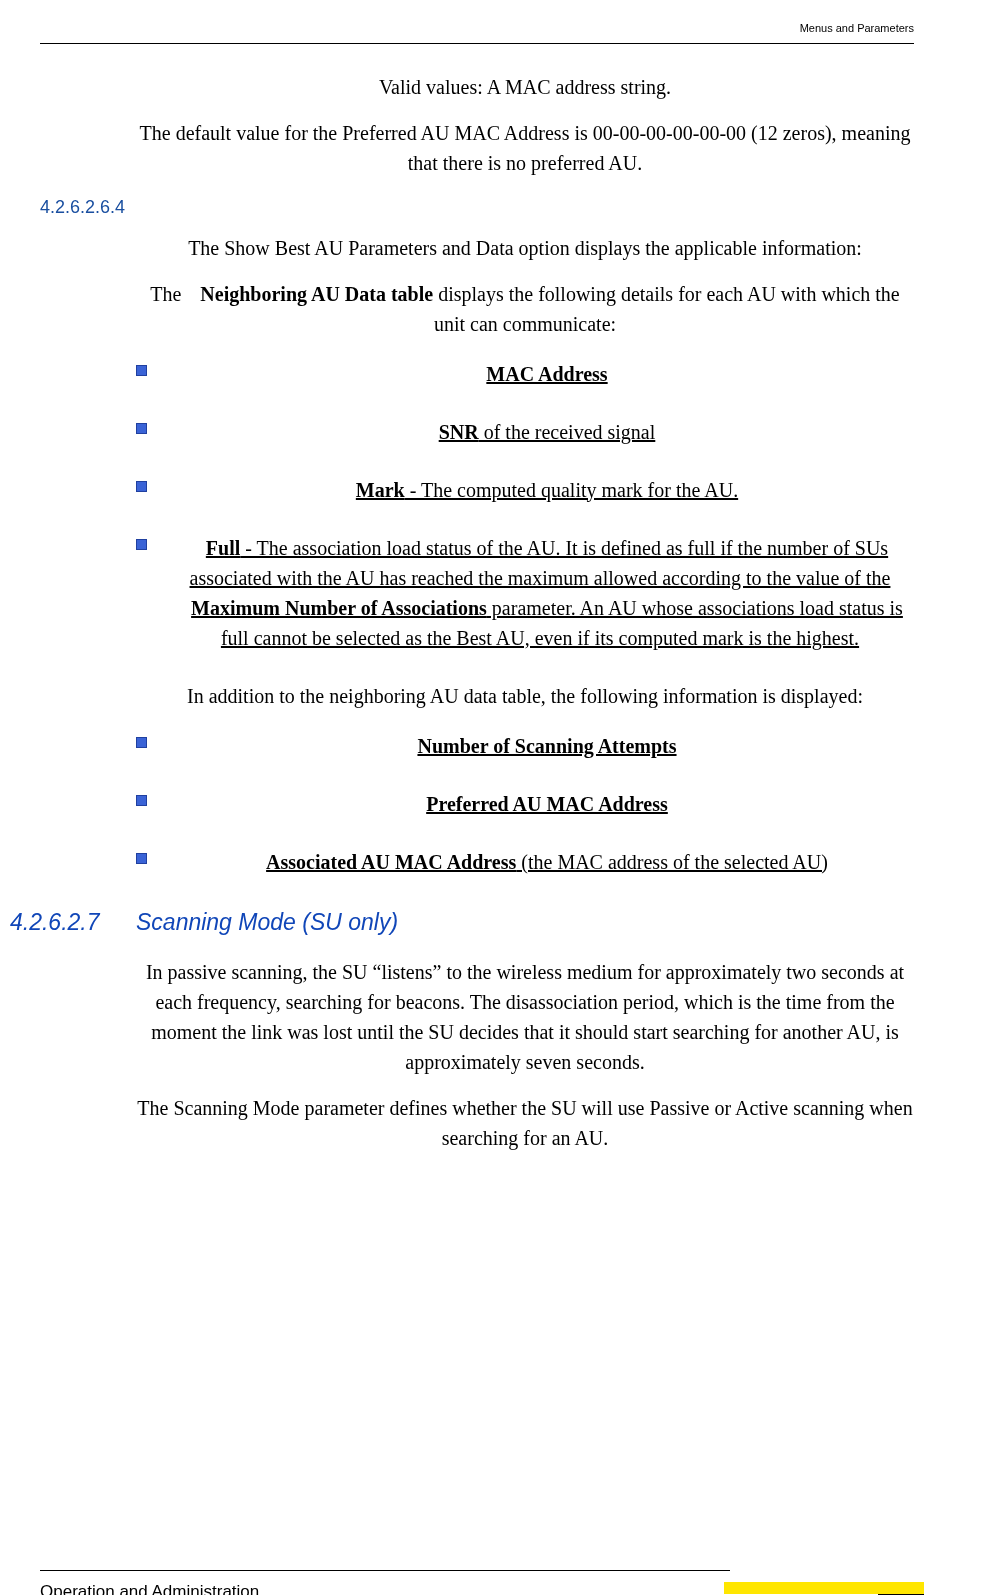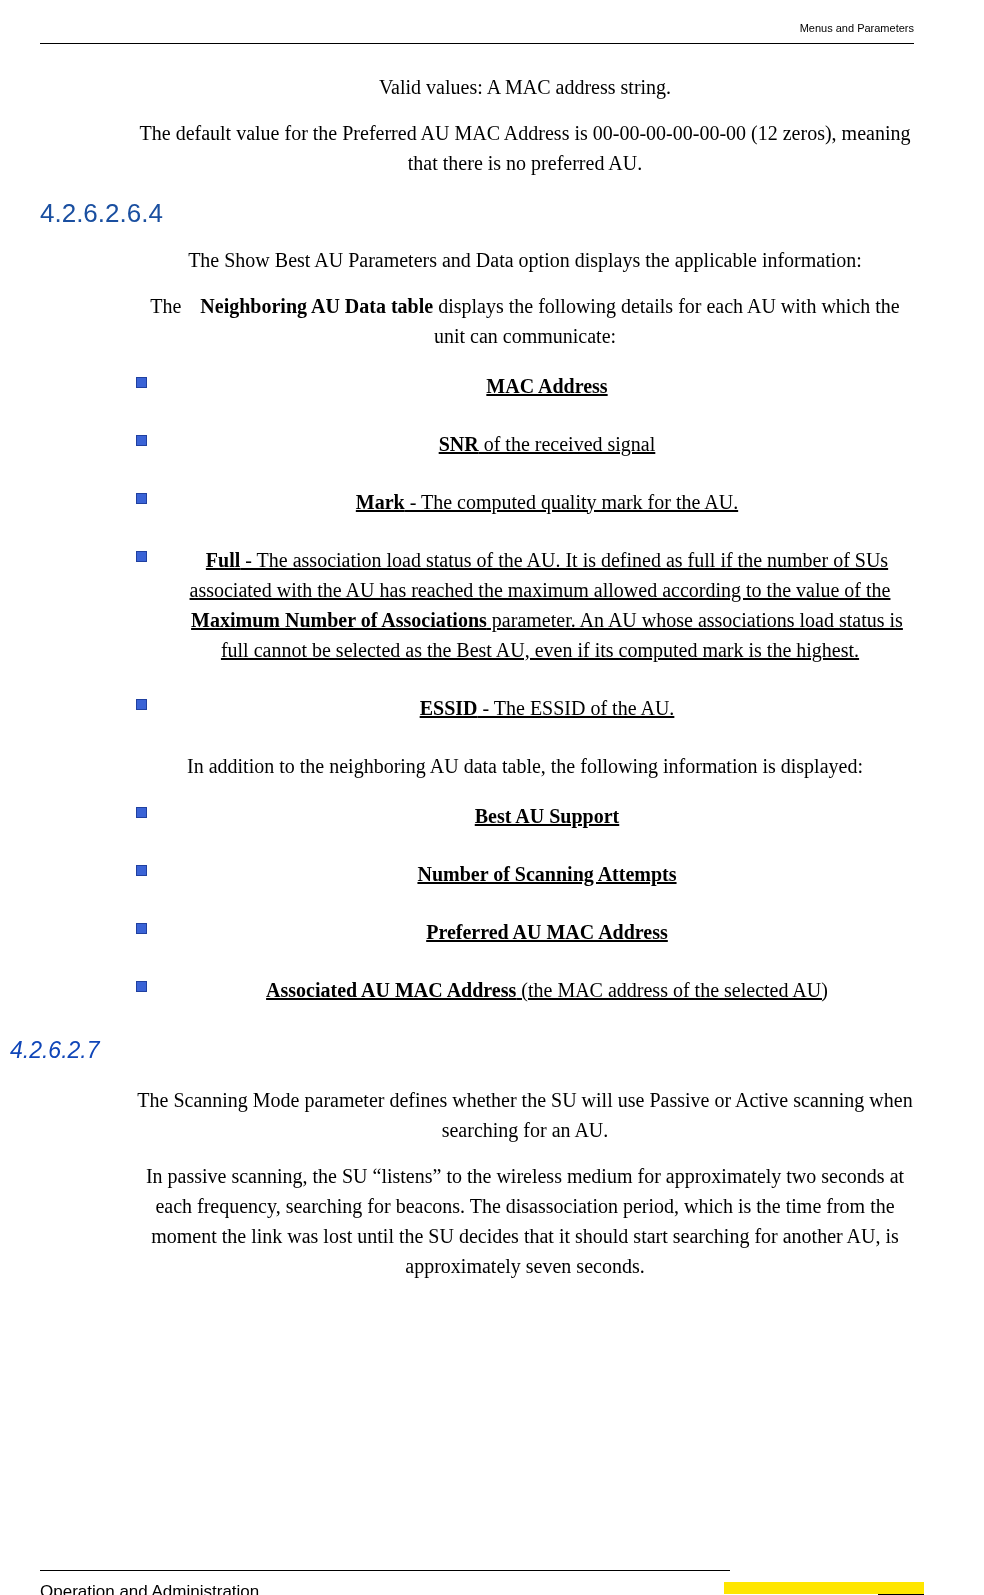--- a/index.html
+++ b/index.html
@@ -42,21 +42,21 @@
       display: flex;
       align-items: baseline;
       margin-bottom: 12px;
       margin-top: 8px;
     }
     .section-num {
       width: 96px;
       flex-shrink: 0;
       color: #1a4fa0;
       font-family: Arial, Helvetica, sans-serif;
-      font-size: 26px;
+      font-size: 18px;
     }
     .section-title {
       color: #1a4fa0;
       font-family: Arial, Helvetica, sans-serif;
       font-size: 21px;
     }
     .section-num.big {
       color: #1046b8;
       font-family: Verdana, Arial, sans-serif;
       font-size: 23px;
@@ -167,55 +167,48 @@
         <span class="bold">SNR</span><span> of the received signal</span>
       </li>
       <li>
         <span class="bullet-box"></span>
         <span class="bold">Mark</span><span> - The computed quality mark for the AU.</span>
       </li>
       <li>
         <span class="bullet-box"></span>
         <span class="bold">Full</span><span> - The association load status of the AU. It is defined as full if the number of SUs associated with the AU has reached the maximum allowed according to the value of the </span><span class="bold">Maximum Number of Associations</span><span> parameter. An AU whose associations load status is full cannot be selected as the Best AU, even if its computed mark is the highest.</span>
       </li>
-      <li>
-        <span class="bullet-box"></span>
-        <span class="bold">ESSID</span><span> - The ESSID of the AU.</span>
-      </li>
     </ul>
 
     <p class="para">In addition to the neighboring AU data table, the following information is displayed:</p>
 
     <ul class="bullet-list">
-      <li>
-        <span class="bullet-box"></span>
-        <span class="bold">Best AU Support</span><span></span>
-      </li>
       <li>
         <span class="bullet-box"></span>
         <span class="bold">Number of Scanning Attempts</span><span></span>
       </li>
       <li>
         <span class="bullet-box"></span>
         <span class="bold">Preferred AU MAC Address</span><span></span>
       </li>
       <li>
         <span class="bullet-box"></span>
         <span class="bold">Associated AU MAC Address</span><span> (the MAC address of the selected AU)</span>
       </li>
     </ul>
   </div>
 
   <div class="section-row big-row">
     <div class="section-num big">4.2.6.2.7</div>
+    <div class="section-title big">Scanning Mode (SU only)</div>
   </div>
 
   <div class="content">
+    <p class="para">In passive scanning, the SU “listens” to the wireless medium for approximately two seconds at each frequency, searching for beacons. The disassociation period, which is the time from the moment the link was lost until the SU decides that it should start searching for another AU, is approximately seven seconds.</p>
     <p class="para">The Scanning Mode parameter defines whether the SU will use Passive or Active scanning when searching for an AU.</p>
-    <p class="para">In passive scanning, the SU “listens” to the wireless medium for approximately two seconds at each frequency, searching for beacons. The disassociation period, which is the time from the moment the link was lost until the SU decides that it should start searching for another AU, is approximately seven seconds.</p>
   </div>
 </div>
 
 <div class="footer">
   <hr class="footer-rule">
   <div class="footer-text">Operation and Administration</div>
   <div class="page-tag">
     <div class="yellow-bar"></div>
     <div class="black-tab">131</div>
   </div>

